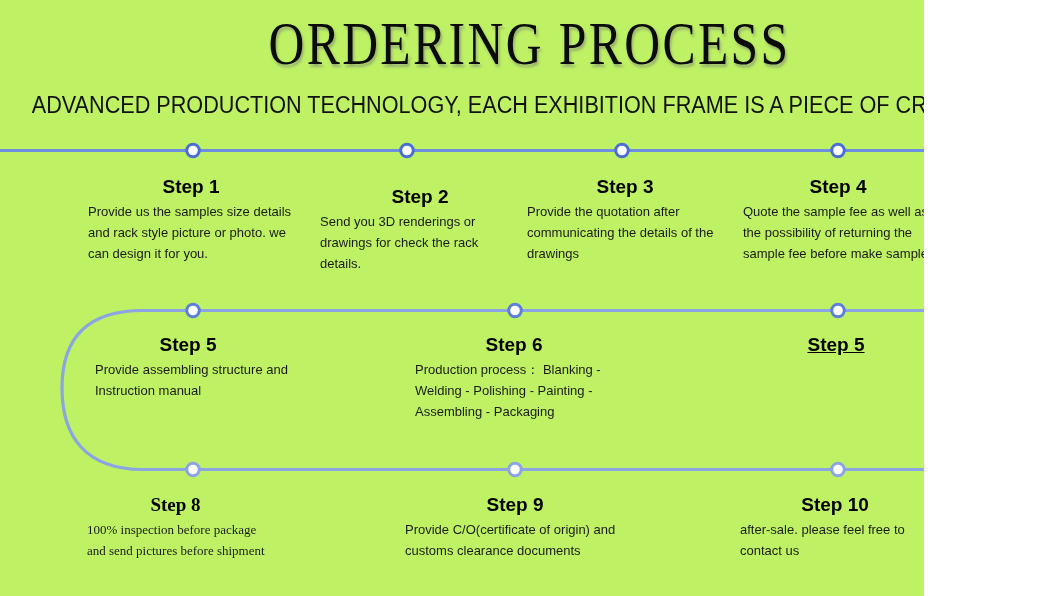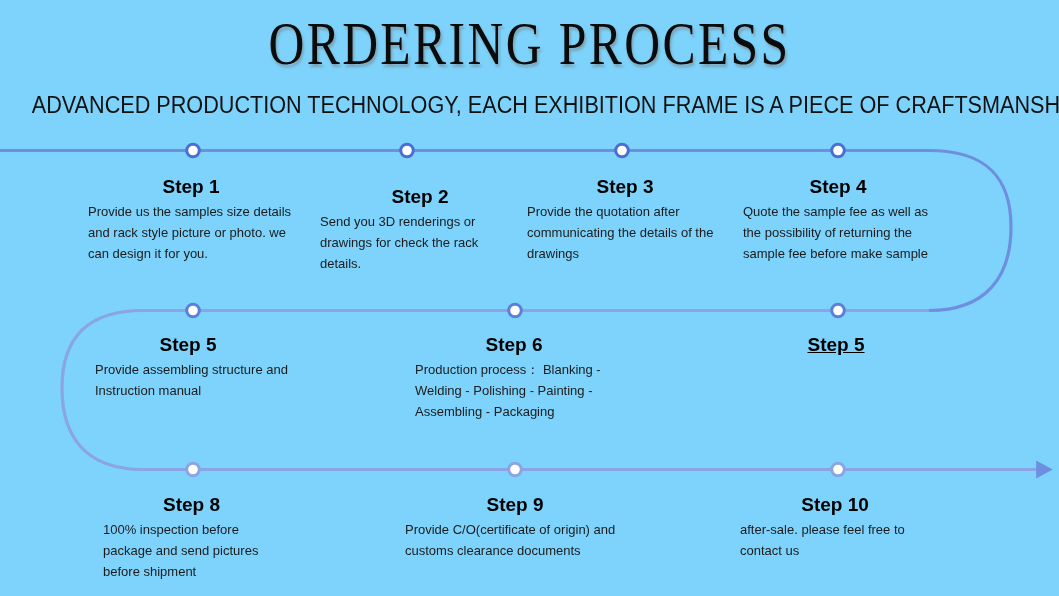--- a/index.html
+++ b/index.html
@@ -2,23 +2,23 @@
 <html><head>
 <meta charset="utf-8">
 <style>
   html, body {
     margin: 0;
     padding: 0;
     background: #ffffff;
   }
   #page {
     position: relative;
-    width: 1059px;
+    width: 924px;
     height: 596px;
-    background: #7dd3fc;
+    background: #bef264;
     overflow: hidden;
     font-family: "Liberation Sans", sans-serif;
   }
 
   
   #title {
     position: absolute;
     left: 0;
     top: 8px;
     width: 1059px;
@@ -144,21 +144,21 @@
 
   <div class="step" style="left:415px; top:334px; width:204px;">
     <div class="step-title" style="width:198px;">Step 6</div>
     <div class="step-body">Production process： Blanking - Welding - Polishing - Painting - Assembling - Packaging</div>
   </div>
 
   <div class="step" style="left:762px; top:334px; width:180px;">
     <div class="step-title" style="width:148px;text-decoration:underline;">Step 5</div>
   </div>
 
-  <div class="step" style="left:103px; top:494px; width:186px;">
+  <div class="step" style="left:87px; top:494px; width:186px;font-family:Liberation Serif, serif;">
     <div class="step-title" style="width:177px;">Step 8</div>
     <div class="step-body">100% inspection before package and send pictures before shipment</div>
   </div>
 
   <div class="step" style="left:405px; top:494px; width:232px;">
     <div class="step-title" style="width:220px;">Step 9</div>
     <div class="step-body">Provide C/O(certificate of origin) and customs clearance documents</div>
   </div>
 
   <div class="step" style="left:740px; top:494px; width:196px;">

